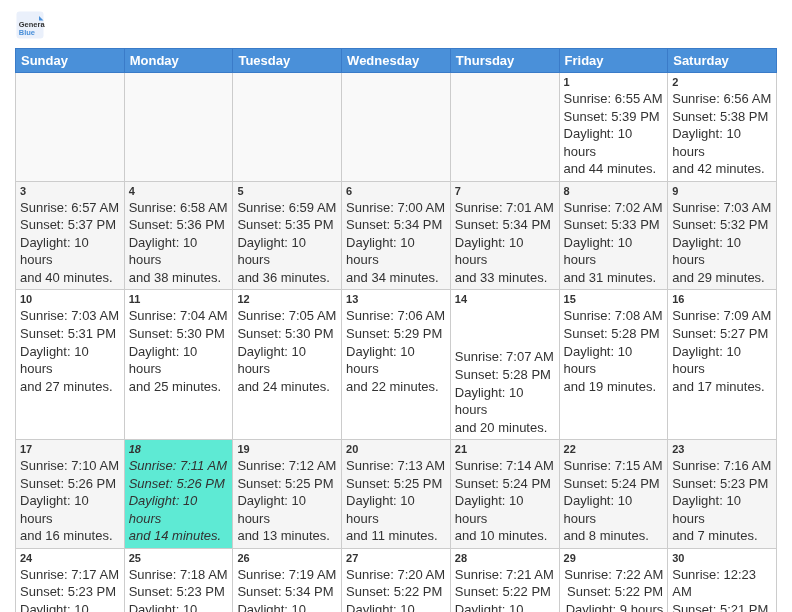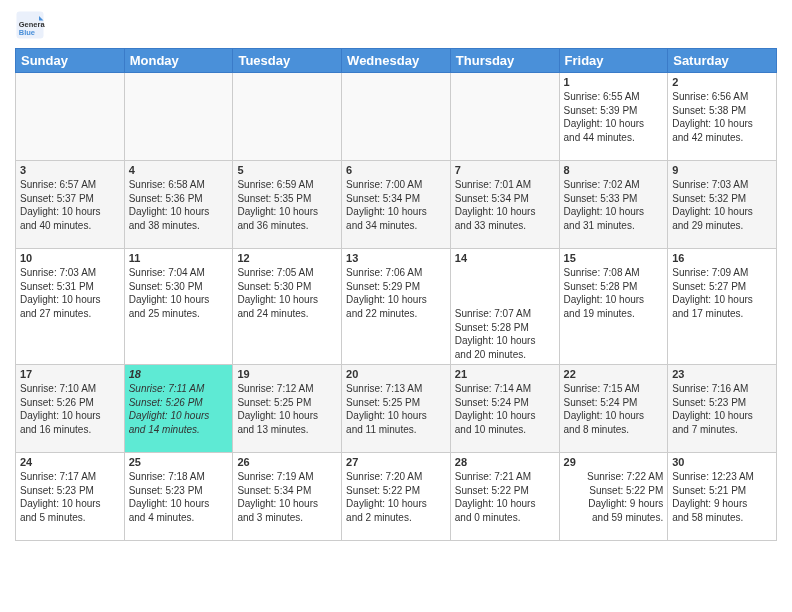--- a/index.html
+++ b/index.html
@@ -85,21 +85,21 @@
       background: #f9f9f9;
     }
     .day-num {
       font-size: 11px;
       font-weight: bold;
       color: #333;
       display: block;
       margin-bottom: 2px;
     }
     .day-info {
-      font-size: 10px;
+      font-size: 13px;
       line-height: 1.35;
       color: #333;
     }
     tr:nth-child(odd) td:not(.empty) {
       background: #fff;
     }
     tr:nth-child(even) td:not(.empty) {
       background: #f5f5f5;
     }
     .week-row td {

